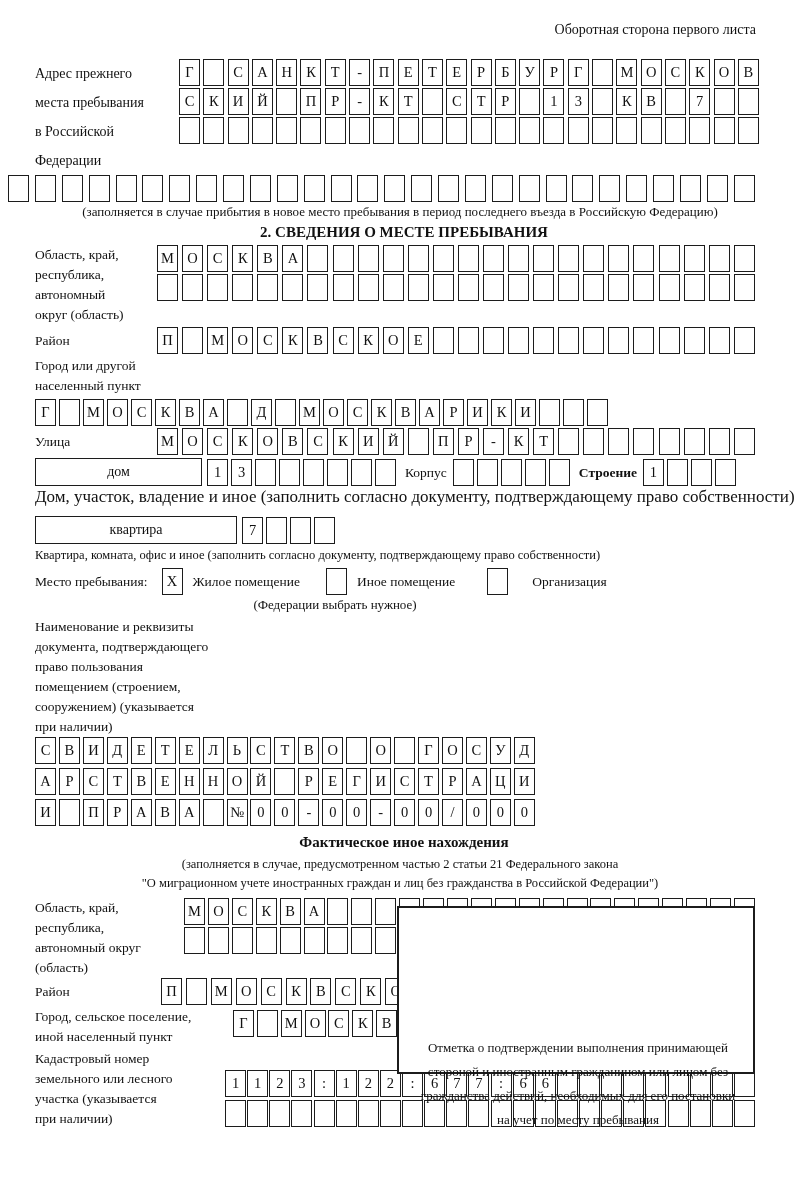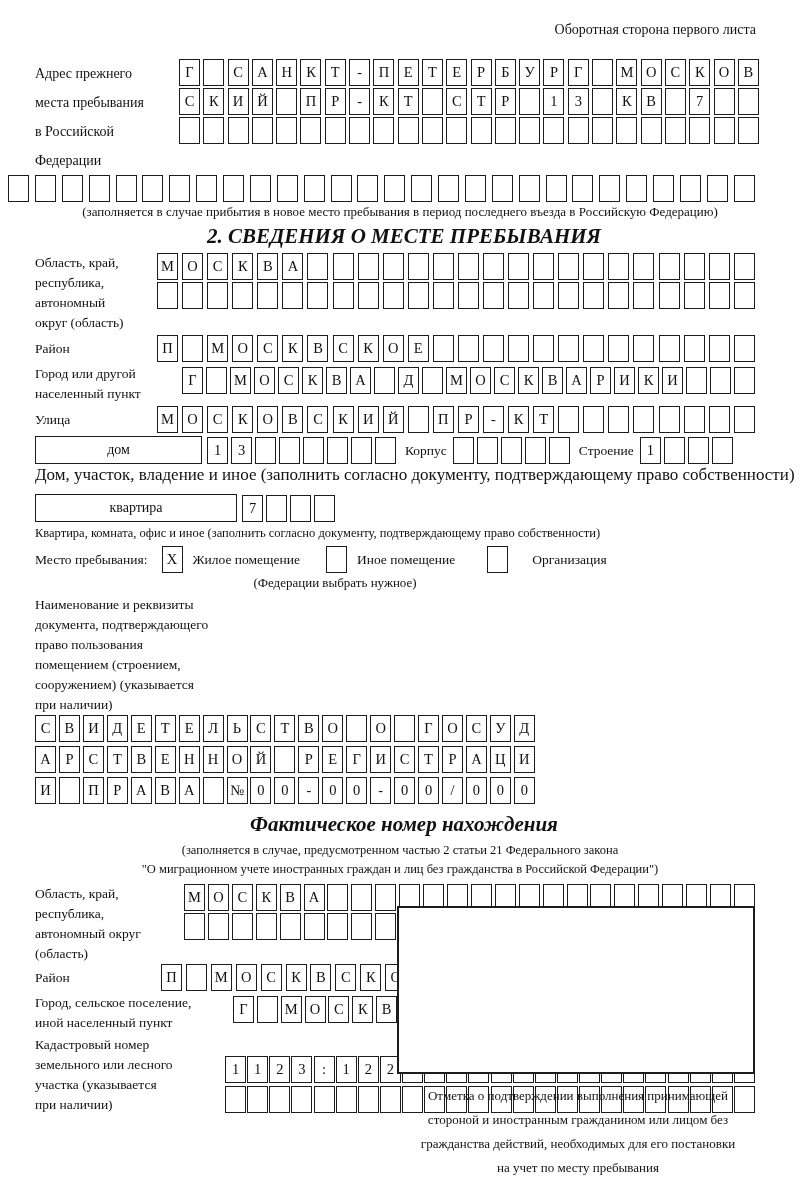--- a/index.html
+++ b/index.html
@@ -22,24 +22,24 @@
   .w-reg2{width:571px;} .w-dis2{width:594px;} .w-city2{width:522px;} .w-cad{width:530px;}
   
   .lw-prev{width:140px;line-height:29px;font-size:14px;}
   .lw-std{width:122px;} .lw-city{width:147px;} .lw-doc{width:221px;}
   .lw-reg2{width:149px;} .lw-dis2{width:126px;} .lw-city2{width:198px;} .lw-cad{width:190px;}
   .ml{margin-left:35px;}
   .widebox{height:28px;box-sizing:border-box;border:1.8px solid #1c1c1c;
            display:flex;align-items:center;justify-content:center;font-size:14px;flex-shrink:0;}
   .wb-dom{width:167px;} .wb-kv{width:202px;}
   .inline-lbl{font-size:13.5px;line-height:27px;white-space:nowrap;}
-  .sec-title{font-size:21px;font-weight:bold;margin:5px 0 4px 8px;font-style:italic;}
+  .sec-title{font-size:15px;font-weight:bold;margin:5px 0 4px 8px;}
   .stamp-box{position:absolute;left:397px;top:906px;width:358px;height:168px;
              box-sizing:border-box;border:2px solid #1c1c1c;background:#fff;}
-  .stamp-caption{position:absolute;left:392px;top:1084px;width:372px;
+  .stamp-caption{position:absolute;left:392px;top:1036px;width:372px;
                  font-size:13px;line-height:24px;text-align:center;}
   .mb0{margin-bottom:0;}
 </style>
 </head>
 <body>
 
 <div id="page">
 
   <div class="hdr">Оборотная сторона первого листа</div>
 
@@ -251,21 +251,21 @@
         <div class="cell"></div>
         <div class="cell"></div>
         <div class="cell"></div>
         <div class="cell"></div>
         <div class="cell"></div>
         <div class="cell"></div>
         <div class="cell"></div>
       </div>
   </div>
 
-  <div class="flexrow ml" style="margin-top:2px;">
+  <div class="flexrow ml" style="margin-top:2px;flex-direction:column;">
     <div class="label lw-city">
         <div>Город или другой</div>
         <div>населенный пункт</div>
       </div>
     <div class="br w-city mb0" style="margin-top:3px;">
         <div class="cell">Г</div>
         <div class="cell"></div>
         <div class="cell">М</div>
         <div class="cell">О</div>
         <div class="cell">С</div>
@@ -334,21 +334,21 @@
         <div class="cell"></div>
       </div>
     <div class="inline-lbl" style="margin:0 6px 0 9px;">Корпус</div>
     <div class="cg">
         <div class="cell"></div>
         <div class="cell"></div>
         <div class="cell"></div>
         <div class="cell"></div>
         <div class="cell"></div>
       </div>
-    <div class="inline-lbl" style="margin:0 6px 0 9px;">Строение</div>
+    <div class="inline-lbl" style="margin:0 6px 0 9px;font-weight:bold;">Строение</div>
     <div class="cg">
         <div class="cell">1</div>
         <div class="cell"></div>
         <div class="cell"></div>
         <div class="cell"></div>
       </div>
   </div>
   <div class="note ml" style="font-size:17px;margin-top:3px;">Дом, участок, владение и иное (заполнить согласно документу, подтверждающему право собственности)</div>
 
   <div class="flexrow ml" style="margin-top:12px;align-items:center;">
@@ -448,21 +448,21 @@
           <div class="cell">0</div>
           <div class="cell">0</div>
           <div class="cell">/</div>
           <div class="cell">0</div>
           <div class="cell">0</div>
           <div class="cell">0</div>
         </div>
     </div>
   </div>
 
-  <div class="sec-title center" style="margin-top:8px;">Фактическое номер нахождения</div>
+  <div class="sec-title center" style="margin-top:8px;">Фактическое иное нахождения</div>
   <div class="note center" style="font-size:12.5px;line-height:19px;">
       <div>(заполняется в случае, предусмотренном частью 2 статьи 21 Федерального закона</div>
       <div>"О миграционном учете иностранных граждан и лиц без гражданства в Российской Федерации")</div>
     </div>
 
   <div class="flexrow ml" style="margin-top:5px;">
     <div class="label lw-reg2">
         <div>Область, край,</div>
         <div>республика,</div>
         <div>автономный округ</div>

